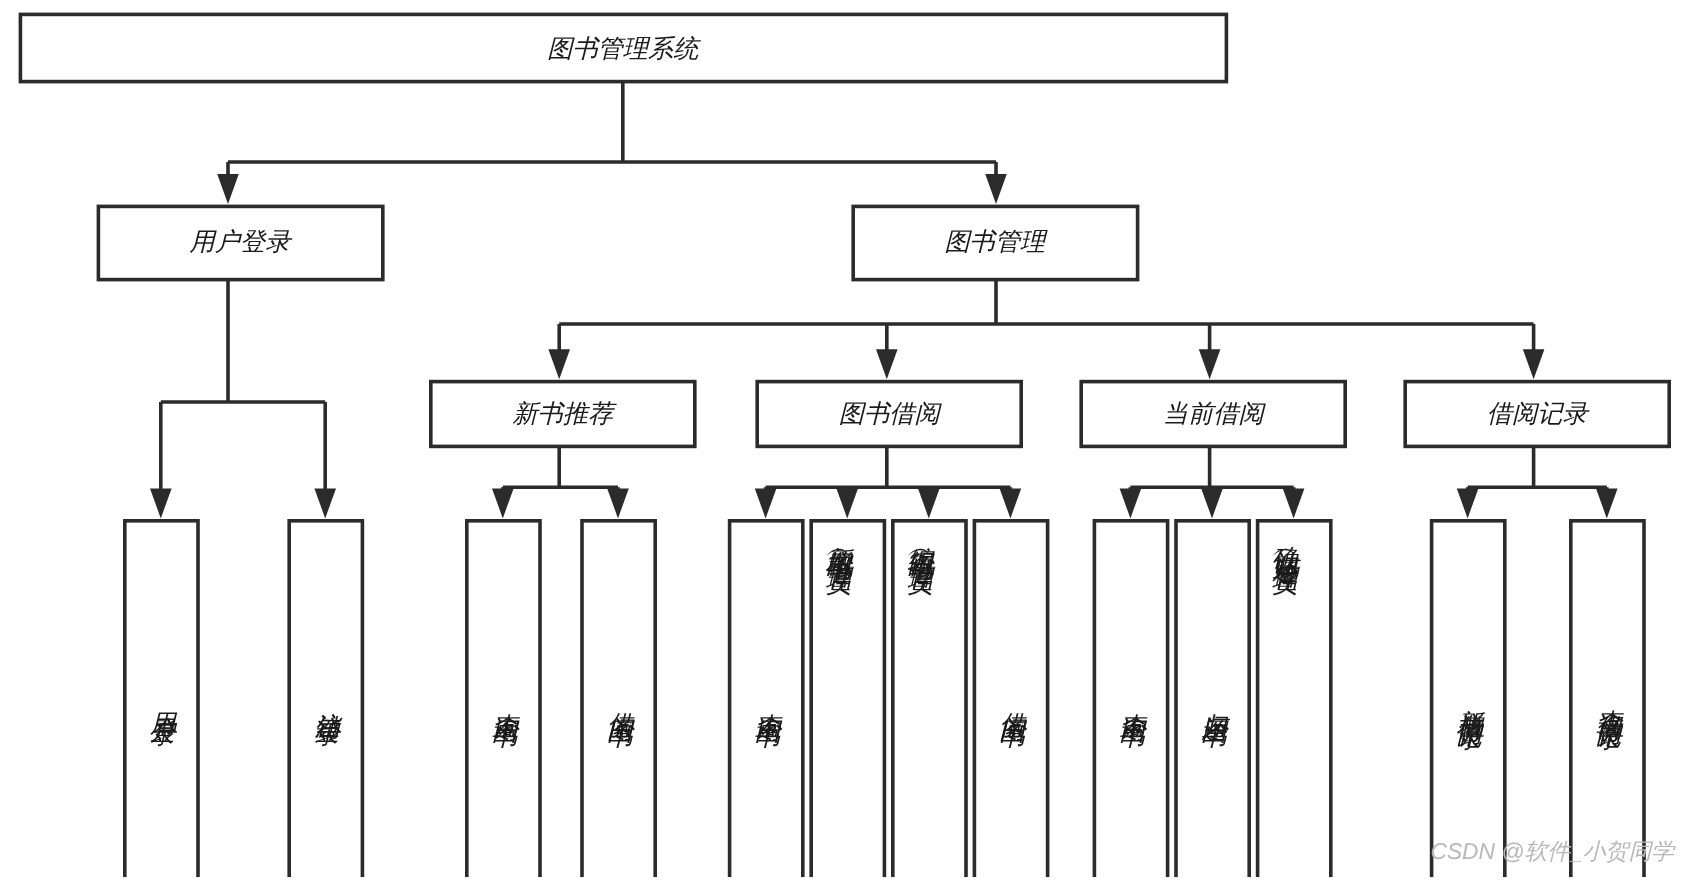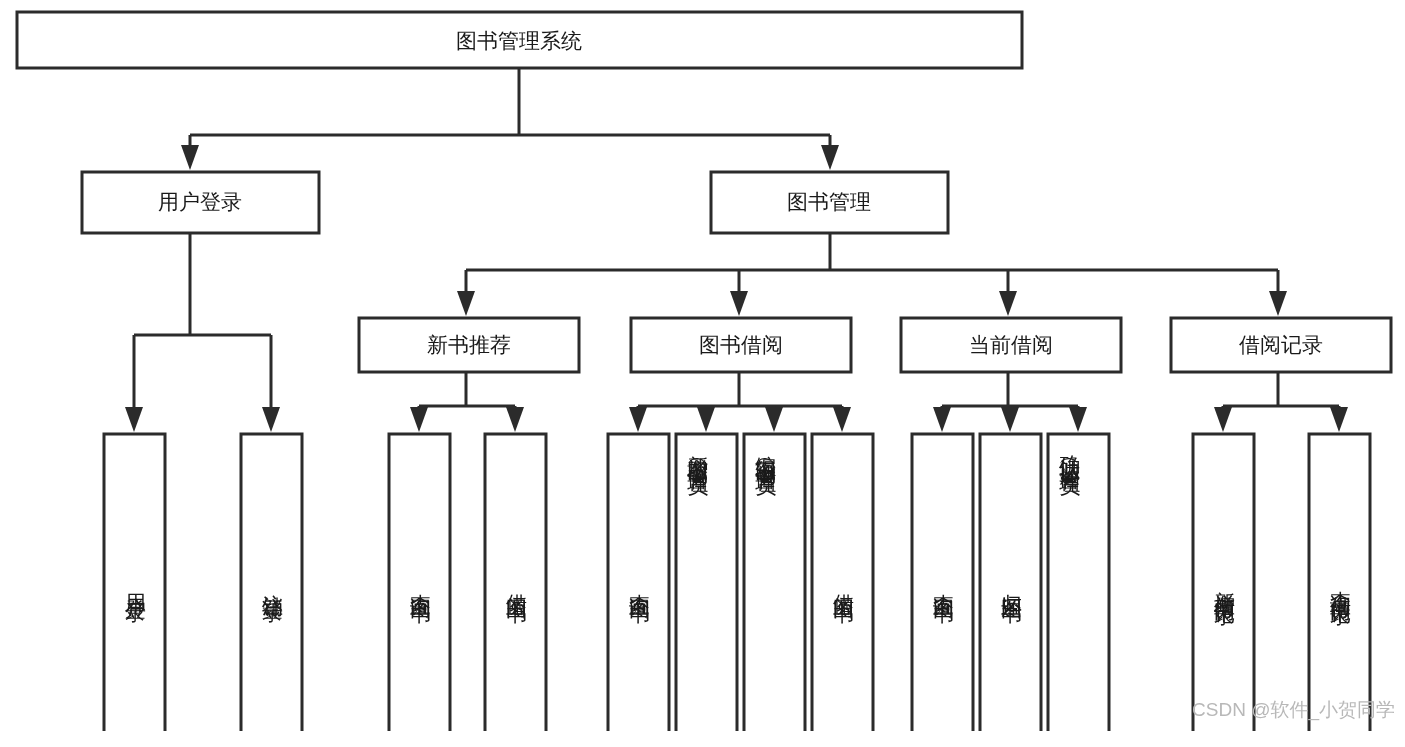--- a/index.html
+++ b/index.html
@@ -9,20 +9,21 @@
   }
   body {
     font-family: "Liberation Sans", "DejaVu Sans", sans-serif;
   }
   #diagram-root {
     position: relative;
     width: 1405px;
     height: 731px;
     background: #ffffff;
     overflow: hidden;
+    font-style: italic;
   }
   svg#flow {
     position: absolute;
     left: 0;
     top: 0;
     width: 1405px;
     height: 747px;
     display: block;
   }
   .node-rect {

